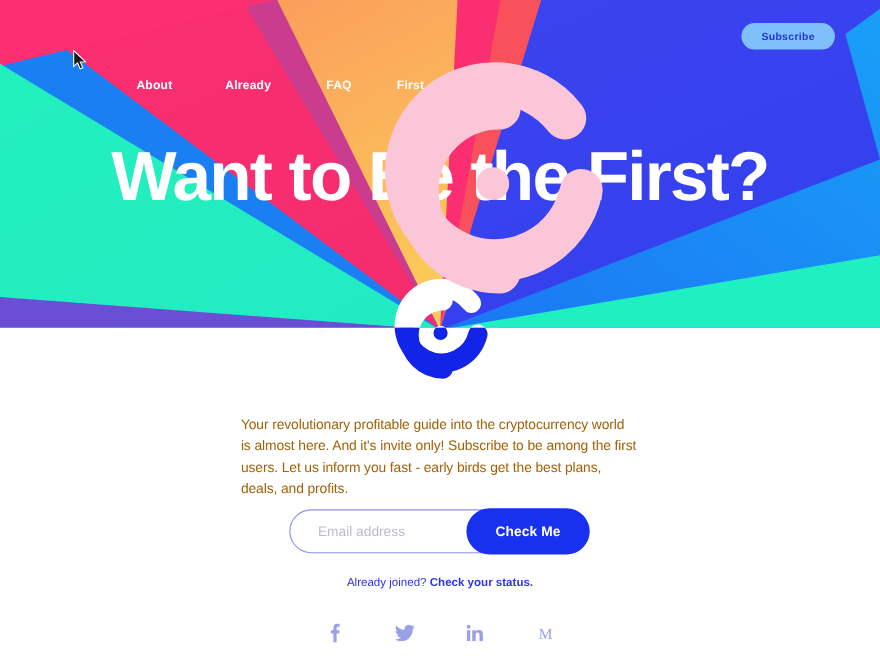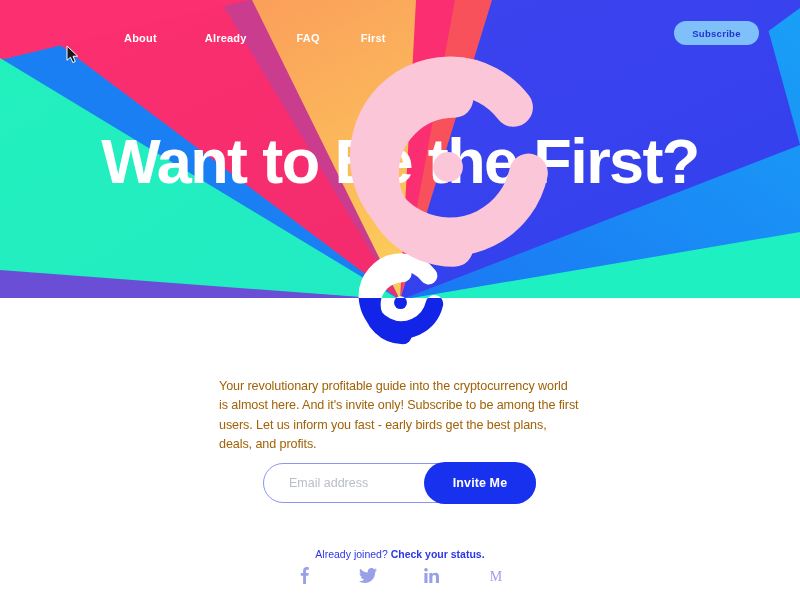--- a/index.html
+++ b/index.html
@@ -24,21 +24,21 @@
   }
   #logo-mark{
     position:absolute; left:48px; top:18px; width:45px; height:45px;
   }
   #nav-links{
     position:absolute; left:124px; top:32px;
     display:flex; align-items:center; gap:0;
   }
   .nav-link{
     color:#ffffff; font-size:11px; font-weight:bold; letter-spacing:.2px;
-    text-decoration:none; white-space:nowrap; cursor:pointer;
+    text-decoration:none; white-space:nowrap; cursor:pointer;margin-top:40px;
   }
   .nav-link.about{ margin-right:48px; }
   .nav-link.services{ margin-right:50px; }
   .nav-link.faq{ margin-right:41px; }
 
   #subscribe-btn{
     position:absolute; right:41px; top:21px;
     width:85px; height:24px; border-radius:19px;
     background:#7FC0FB; border:none;
     color:#2233CC; font-size:9.5px; font-weight:bold; letter-spacing:.3px;
@@ -92,21 +92,21 @@
     position:absolute; right:0; top:-1px; width:112px; height:42px;
     border-radius:21px; border:none;
     background:#1831EE; color:#ffffff;
     font-size:12.5px; font-weight:bold; letter-spacing:.1px;
     cursor:pointer;
     display:flex; align-items:center; justify-content:center;
   }
 
   #already{
     position:absolute; left:0; top:226px; width:800px; text-align:center;
-    color:#2B36E8; font-size:10.5px;margin-top:24px;
+    color:#2B36E8; font-size:10.5px;
   }
   #already .lead{ font-weight:normal; }
   #already .status-link{ font-weight:bold; text-decoration:none; color:#2B36E8; cursor:pointer; }
 
   #socials{
     position:absolute; left:0; top:266px; width:800px;
     display:flex; justify-content:center; align-items:center; gap:40px;
   }
   .social{
     width:24px; height:22px; display:flex; align-items:center; justify-content:center;
@@ -247,21 +247,21 @@
       </g>
     </svg>
   </div>
 
   <div id="lower">
 
     <p id="lede">Your revolutionary profitable guide into the cryptocurrency world is almost here. And it's invite only! Subscribe to be among the first users. Let us inform you fast - early birds get the best plans, deals, and profits.</p>
 
     <form id="signup-form">
       <input id="email-field" type="text" placeholder="Email address" style="">
-      <button id="invite-btn">Invite Me</button>
+      <button id="invite-btn">Check Me</button>
     </form>
 
     <div id="already">
       <span class="lead">Already joined? </span><a class="status-link">Check your status.</a>
     </div>
 
     <div id="socials">
       <a class="social" title="facebook">
         <svg width="9" height="18" viewBox="0 0 9 18">
             <path fill="#9AA0E8" d="M6 18V9.8h2.3l.4-2.8H6V5.2c0-.8.2-1.4 1.4-1.4H8.8V1.3C8.5 1.2 7.6 1.1 6.6 1.1 4.5 1.1 3.1 2.4 3.1 4.8V7H.8v2.8h2.3V18H6z"></path>

